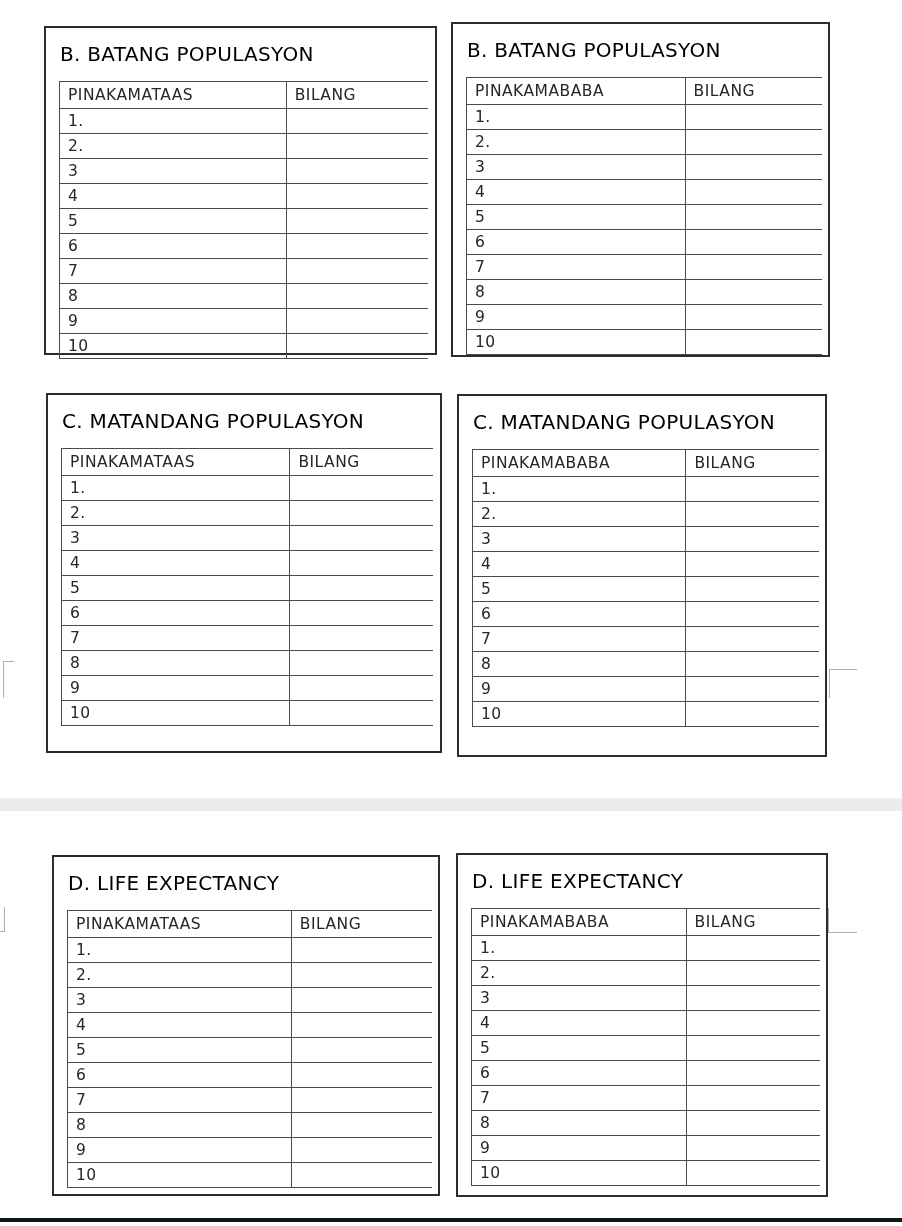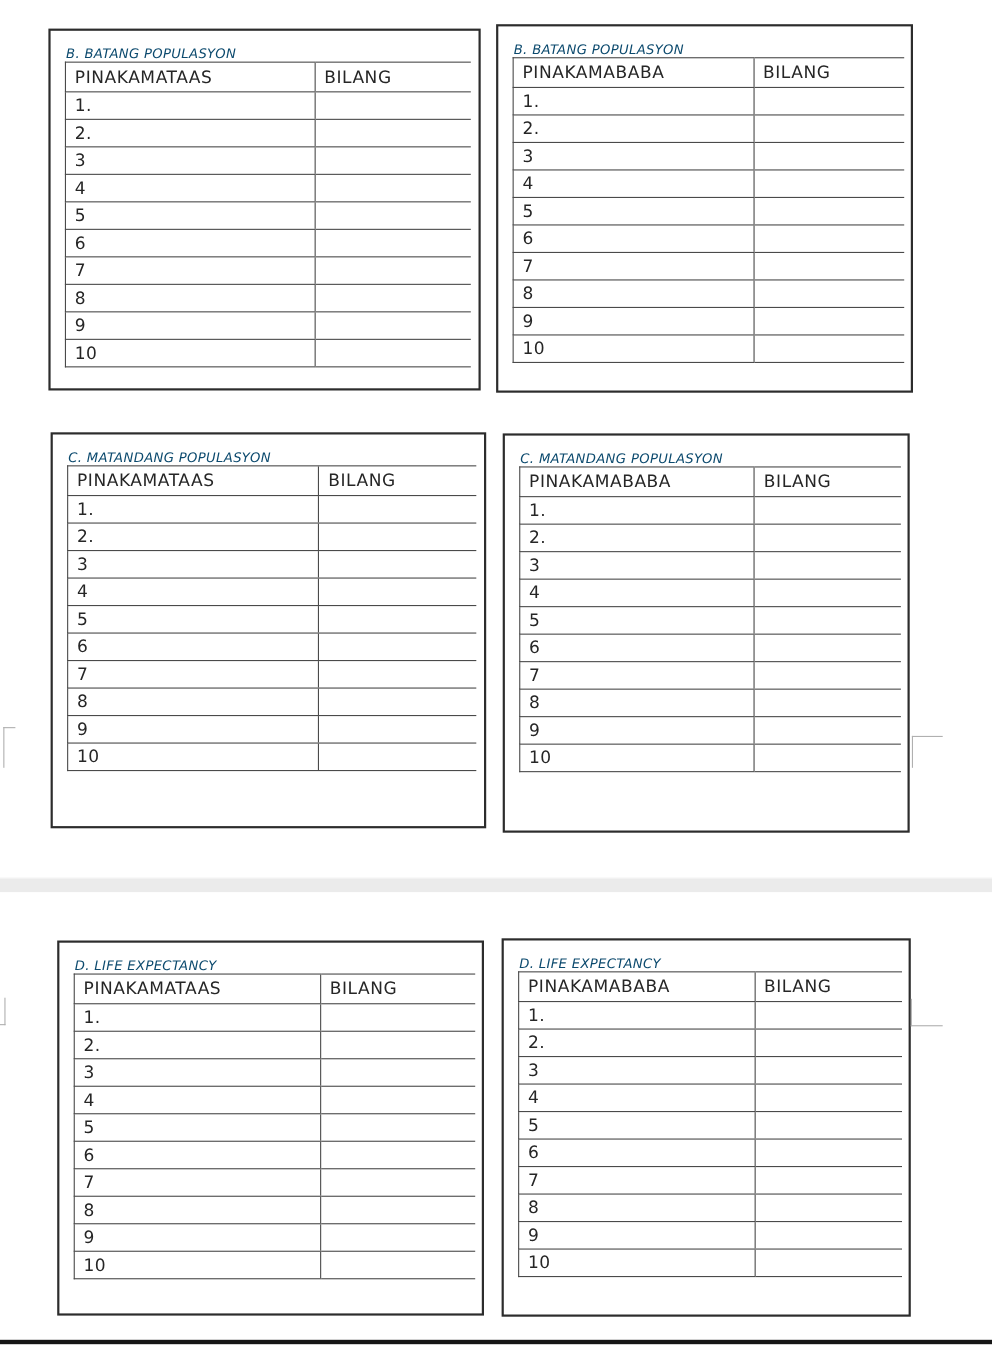--- a/index.html
+++ b/index.html
@@ -25,33 +25,33 @@
     padding: 12px 0 0 12px;
   }
   .box1 { left: 44px;  top: 26px;  width: 393px; height: 329px; }
   .box2 { left: 451px; top: 22px;  width: 379px; height: 335px; }
   .box3 { left: 46px;  top: 393px; width: 396px; height: 360px; }
   .box4 { left: 457px; top: 394px; width: 370px; height: 363px; }
   .box5 { left: 52px;  top: 855px; width: 388px; height: 341px; }
   .box6 { left: 456px; top: 853px; width: 372px; height: 344px; }
 
   .box-title {
-    font-size: 12px;
+    font-size: 20px;
     letter-spacing: 0.3px;
     margin: 2px 0 0 2px;
-    color: #0c4a6e;
+    color: #000000;
     white-space: nowrap;
-    font-style: italic;
   }
 
   
   table.wtable {
     border-collapse: collapse;
     table-layout: fixed;
     width: 98%;
+    margin-top: 15px;
     margin-left: 1px;
   }
   table.wtable th,
   table.wtable td {
     border-bottom: 1.5px solid #4a4a4a;
     border-left: 1.5px solid #4a4a4a;
     border-right: none;
     height: 24px;
     padding: 0 0 0 8px;
     font-size: 15.5px;

